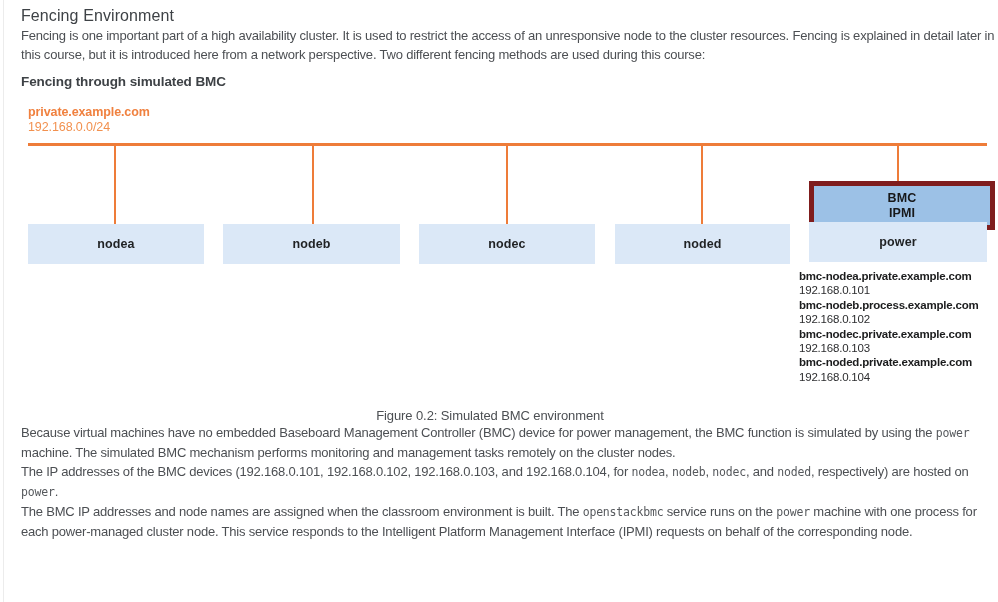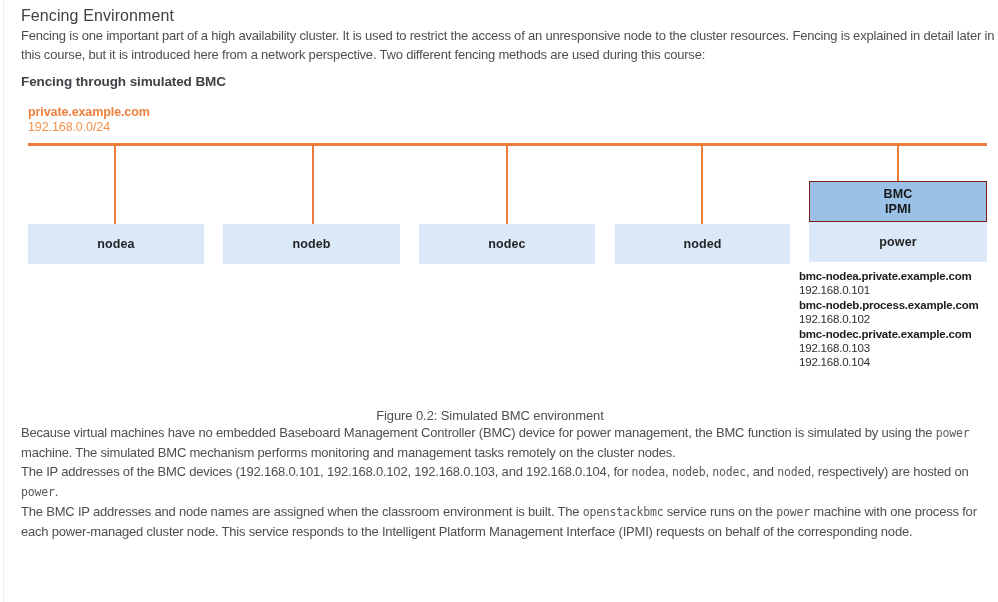--- a/index.html
+++ b/index.html
@@ -84,21 +84,21 @@
   }
   .node-box.a { left: 28px;  width: 176px; }
   .node-box.b { left: 223px; width: 177px; }
   .node-box.c { left: 419px; width: 176px; }
   .node-box.d { left: 615px; width: 175px; }
 
   .bmc-box {
     position: absolute; left: 809px; top: 80px;
     width: 176px; height: 39px;
     background: #9cc1e6;
-    border: 1px solid #7f1d1d;
+    border: 5px solid #7f1d1d;
     display: flex; flex-direction: column; align-items: center; justify-content: center;
     font-size: 12.5px; font-weight: bold; color: #17181a;
     line-height: 15px; letter-spacing: 0.1px;
   }
   .power-box {
     position: absolute; left: 809px; top: 121px;
     width: 178px; height: 40px;
     background: #dbe8f7;
     display: flex; align-items: center; justify-content: center;
     font-size: 12.5px; font-weight: bold; color: #1f2123;
@@ -176,20 +176,21 @@
         </div>
         <div>
           <div class="hostname">bmc-nodeb.process.example.com</div>
           <div class="ip">192.168.0.102</div>
         </div>
         <div>
           <div class="hostname">bmc-nodec.private.example.com</div>
           <div class="ip">192.168.0.103</div>
         </div>
         <div>
+          <div class="hostname">bmc-noded.private.example.com</div>
           <div class="ip">192.168.0.104</div>
         </div>
       </div>
     </div>
 
     <div class="figure-caption">Figure 0.2: Simulated BMC environment</div>
 
     <p class="body-text after-figure"><span>Because virtual machines have no embedded Baseboard Management Controller (BMC) device for power management, the BMC function is simulated by using the </span><code class="inline">power</code><span> machine. The simulated BMC mechanism performs monitoring and management tasks remotely on the cluster nodes.</span></p>
 
     <p class="body-text mid"><span>The IP addresses of the BMC devices (192.168.0.101, 192.168.0.102, 192.168.0.103, and 192.168.0.104, for </span><code class="inline">nodea</code><span>, </span><code class="inline">nodeb</code><span>, </span><code class="inline">nodec</code><span>, and </span><code class="inline">noded</code><span>, respectively) are hosted on </span><code class="inline">power</code><span>.</span></p>

